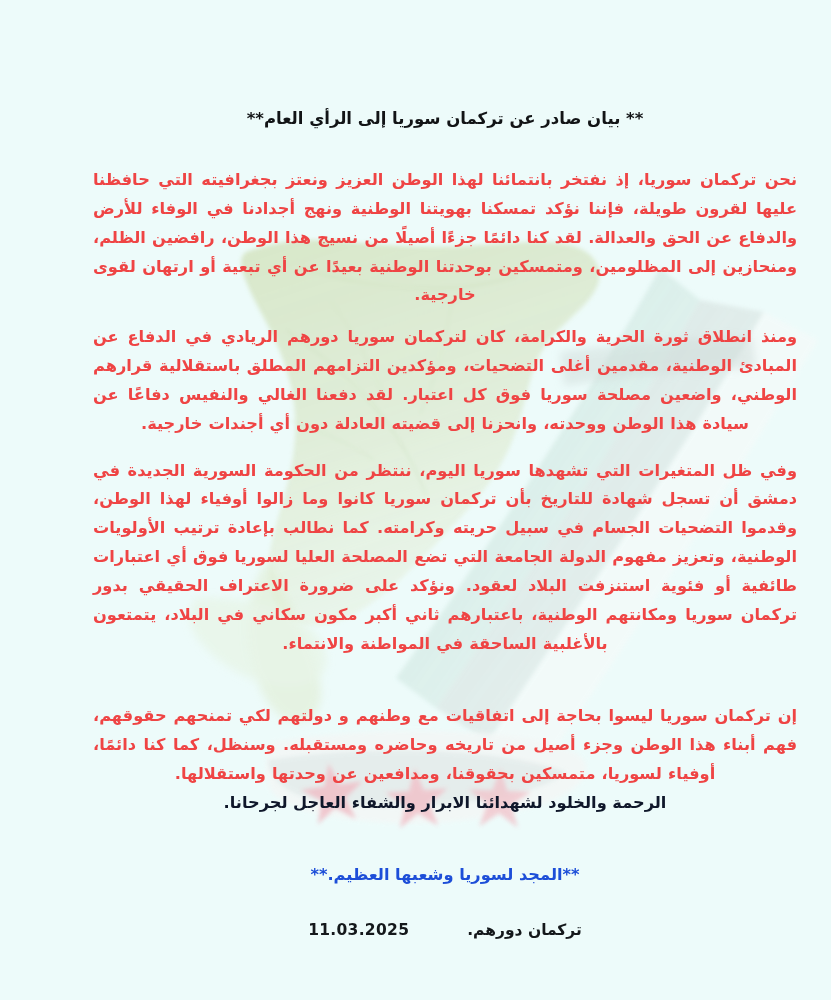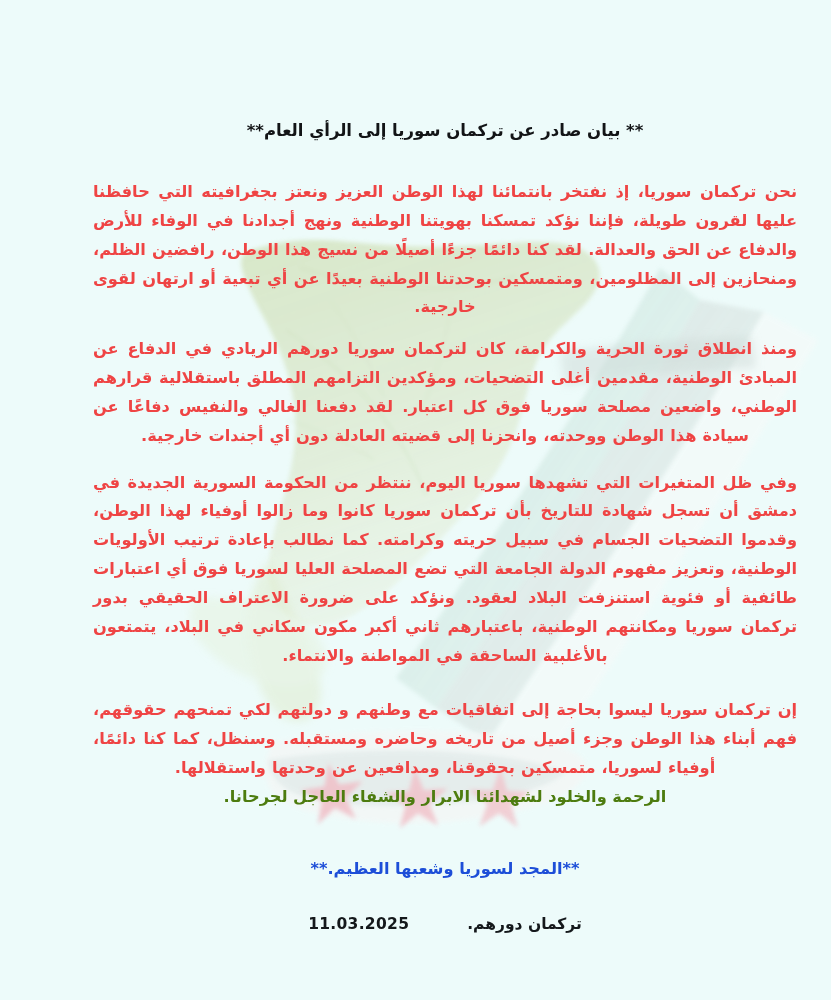--- a/index.html
+++ b/index.html
@@ -33,21 +33,21 @@
   #watermark svg {
     display: block;
     width: 831px;
     height: 1000px;
   }
 
   
   #content {
     position: relative;
     z-index: 2;
-    padding: 16px 34px;
+    padding: 4px 34px;
     box-sizing: border-box;
     width: 772px;
   }
 
   .statement-title {
     text-align: center;
     font-size: 16.5px;
     font-weight: bold;
     color: #121416;
     letter-spacing: 0px;
@@ -65,28 +65,28 @@
     font-weight: bold;
     color: #ef4444;
     line-height: 1.78;
     margin: 0;
     word-spacing: 0.5px;
   }
 
   .para.p1 { margin-top: 36px; }
   .para.p2 { margin-top: 13px; }
   .para.p3 { margin-top: 18px; }
-  .para.p4 { margin-top: 26px; }
+  .para.p4 { margin-top: 44px; }
 
   .closing-line {
     direction: rtl;
     text-align: center;
     font-size: 16.2px;
     font-weight: bold;
-    color: #4d7c0f;
+    color: #0f172a;
     line-height: 1.78;
     margin: 0;
   }
 
   .slogan {
     direction: rtl;
     text-align: center;
     font-size: 16.2px;
     font-weight: bold;
     color: #1d4ed8;

